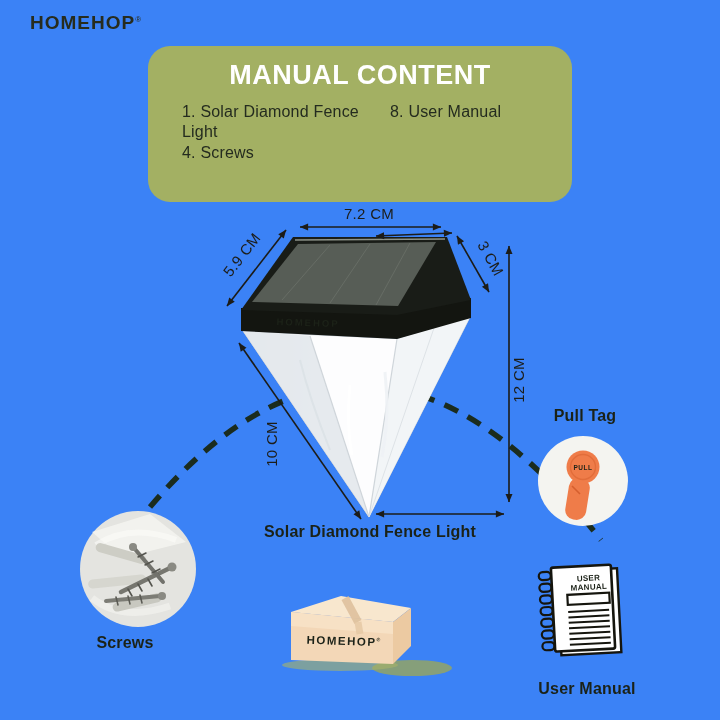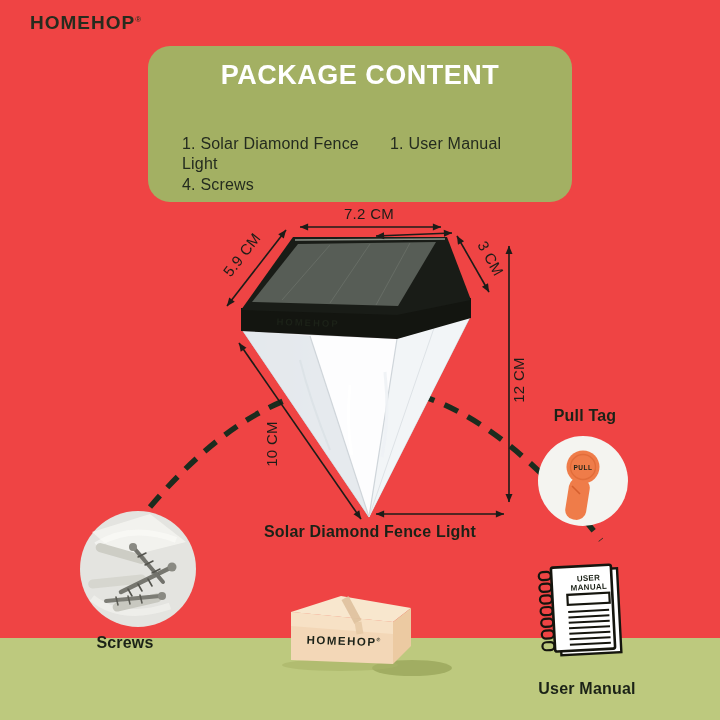--- a/index.html
+++ b/index.html
@@ -1,50 +1,50 @@
 <!DOCTYPE html>
 <html><head>
 <meta charset="utf-8">
 <style>
   html,body{margin:0;padding:0;}
   body{width:720px;height:720px;overflow:hidden;background:#bdc97e;
        font-family:"Liberation Sans","DejaVu Sans",sans-serif;}
-  .stage{position:relative;width:720px;height:638px;background:#ef4444;}
+  .stage{position:relative;width:720px;height:720px;background:#3b82f6;}
   .logo{position:absolute;left:30px;top:12px;font-size:19px;font-weight:700;
         letter-spacing:1px;color:#272c1e;}
   .logo sup{font-size:8px;font-weight:400;vertical-align:super;}
   .content-box{position:absolute;left:148px;top:46px;width:424px;height:156px;
         background:#a3b063;border-radius:22px;}
   .content-title{position:absolute;left:148px;top:60px;width:424px;text-align:center;
         font-size:27px;font-weight:800;letter-spacing:0.5px;color:#ffffff;}
   .content-items{position:absolute;left:182px;top:102px;width:372px;
         display:grid;grid-template-columns:200px 1fr;column-gap:8px;
-        font-size:16px;line-height:1.27;color:#242b1f;letter-spacing:0.2px;margin-top:32px;}
+        font-size:16px;line-height:1.27;color:#242b1f;letter-spacing:0.2px;}
   .content-items .col{display:block;}
   svg{position:absolute;left:0;top:0;}
   svg text{font-family:"Liberation Sans","DejaVu Sans",sans-serif;fill:#1c2218;}
   .dim-label{font-size:15px;letter-spacing:0.3px;fill:#1d1d18;}
   .item-label{font-size:16px;font-weight:600;letter-spacing:0.2px;fill:#1b2217;}
 </style>
 </head>
 <body>
 
 <div class="stage">
 
   <div class="logo"><span>HOMEHOP</span><sup>®</sup></div>
 
   <div class="content-box"></div>
-  <div class="content-title">PACKAGE CONTENT</div>
+  <div class="content-title">MANUAL CONTENT</div>
   <div class="content-items">
     <div class="col">
       <div>1. Solar Diamond Fence Light</div>
       <div>4. Screws</div>
     </div>
     <div class="col">
-      <div>1. User Manual</div>
+      <div>8. User Manual</div>
     </div>
   </div>
 
   <svg width="720" height="720" viewBox="0 0 720 720">
     <defs>
       <marker id="ah" markerUnits="userSpaceOnUse" markerWidth="11" markerHeight="9" refX="8.6" refY="4" orient="auto-start-reverse">
         <path d="M0.5,0.5 L8.8,4 L0.5,7.5 Z" fill="#1c1c18"></path>
       </marker>
       <linearGradient id="gDia" x1="0" y1="0" x2="1" y2="0">
         <stop offset="0" stop-color="#e7ebee"></stop>

